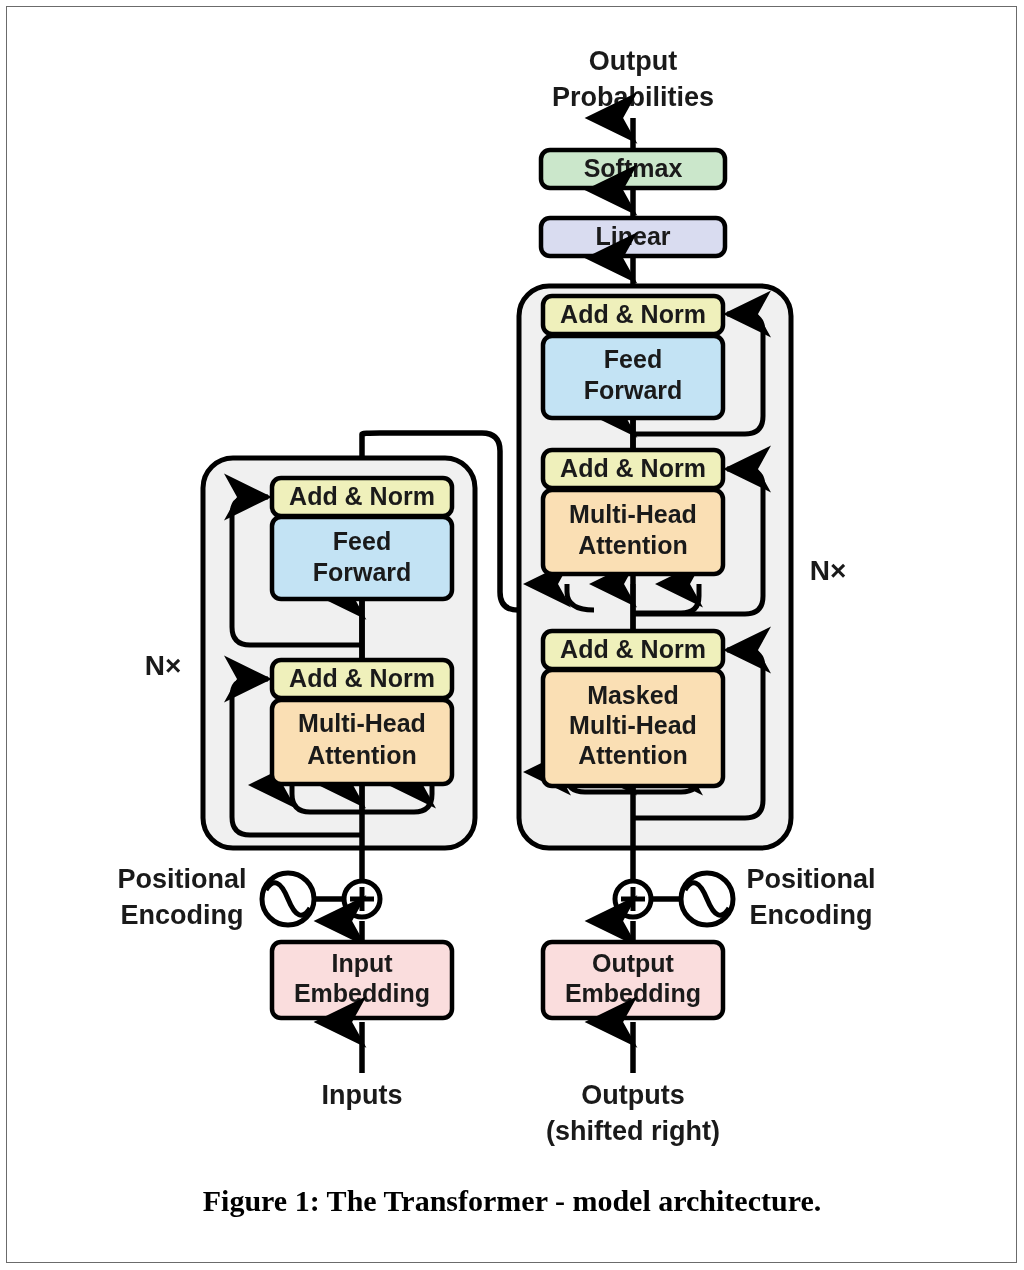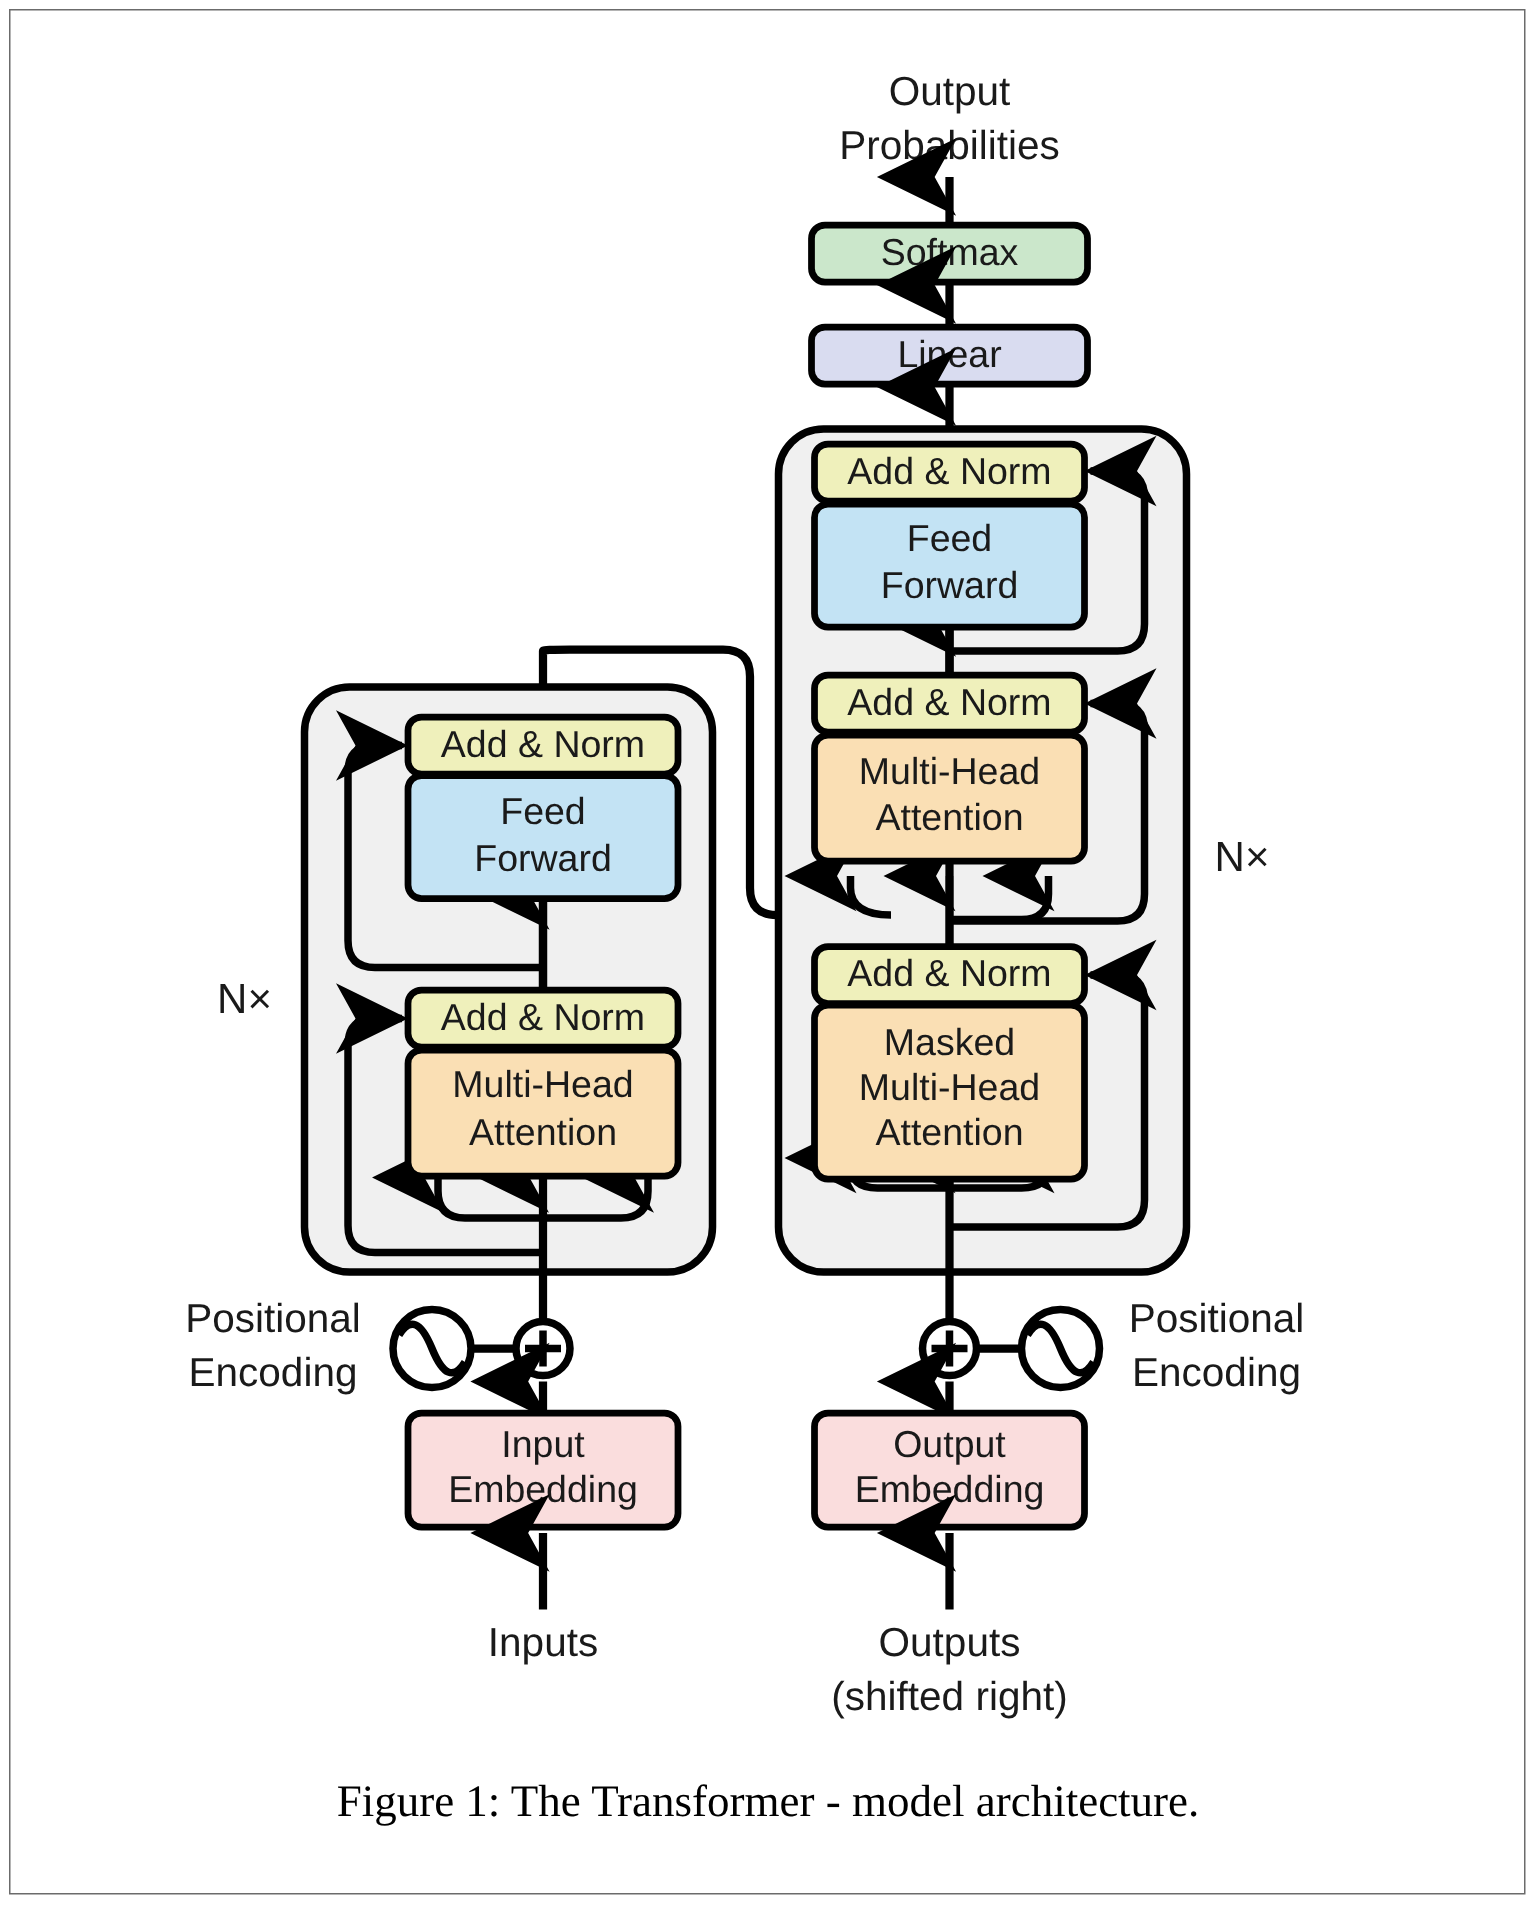--- a/index.html
+++ b/index.html
@@ -13,20 +13,21 @@
     height: 1270px;
     font-family: "Liberation Sans", sans-serif;
     overflow: hidden;
   }
   #page {
     position: relative;
     width: 1024px;
     height: 1270px;
     background: #ffffff;
     box-sizing: border-box;
+    font-weight: bold;
   }
   
   #page-frame {
     position: absolute;
     left: 6px;
     top: 6px;
     width: 1011px;
     height: 1257px;
     border: 1.5px solid #6b6b6b;
     box-sizing: border-box;

